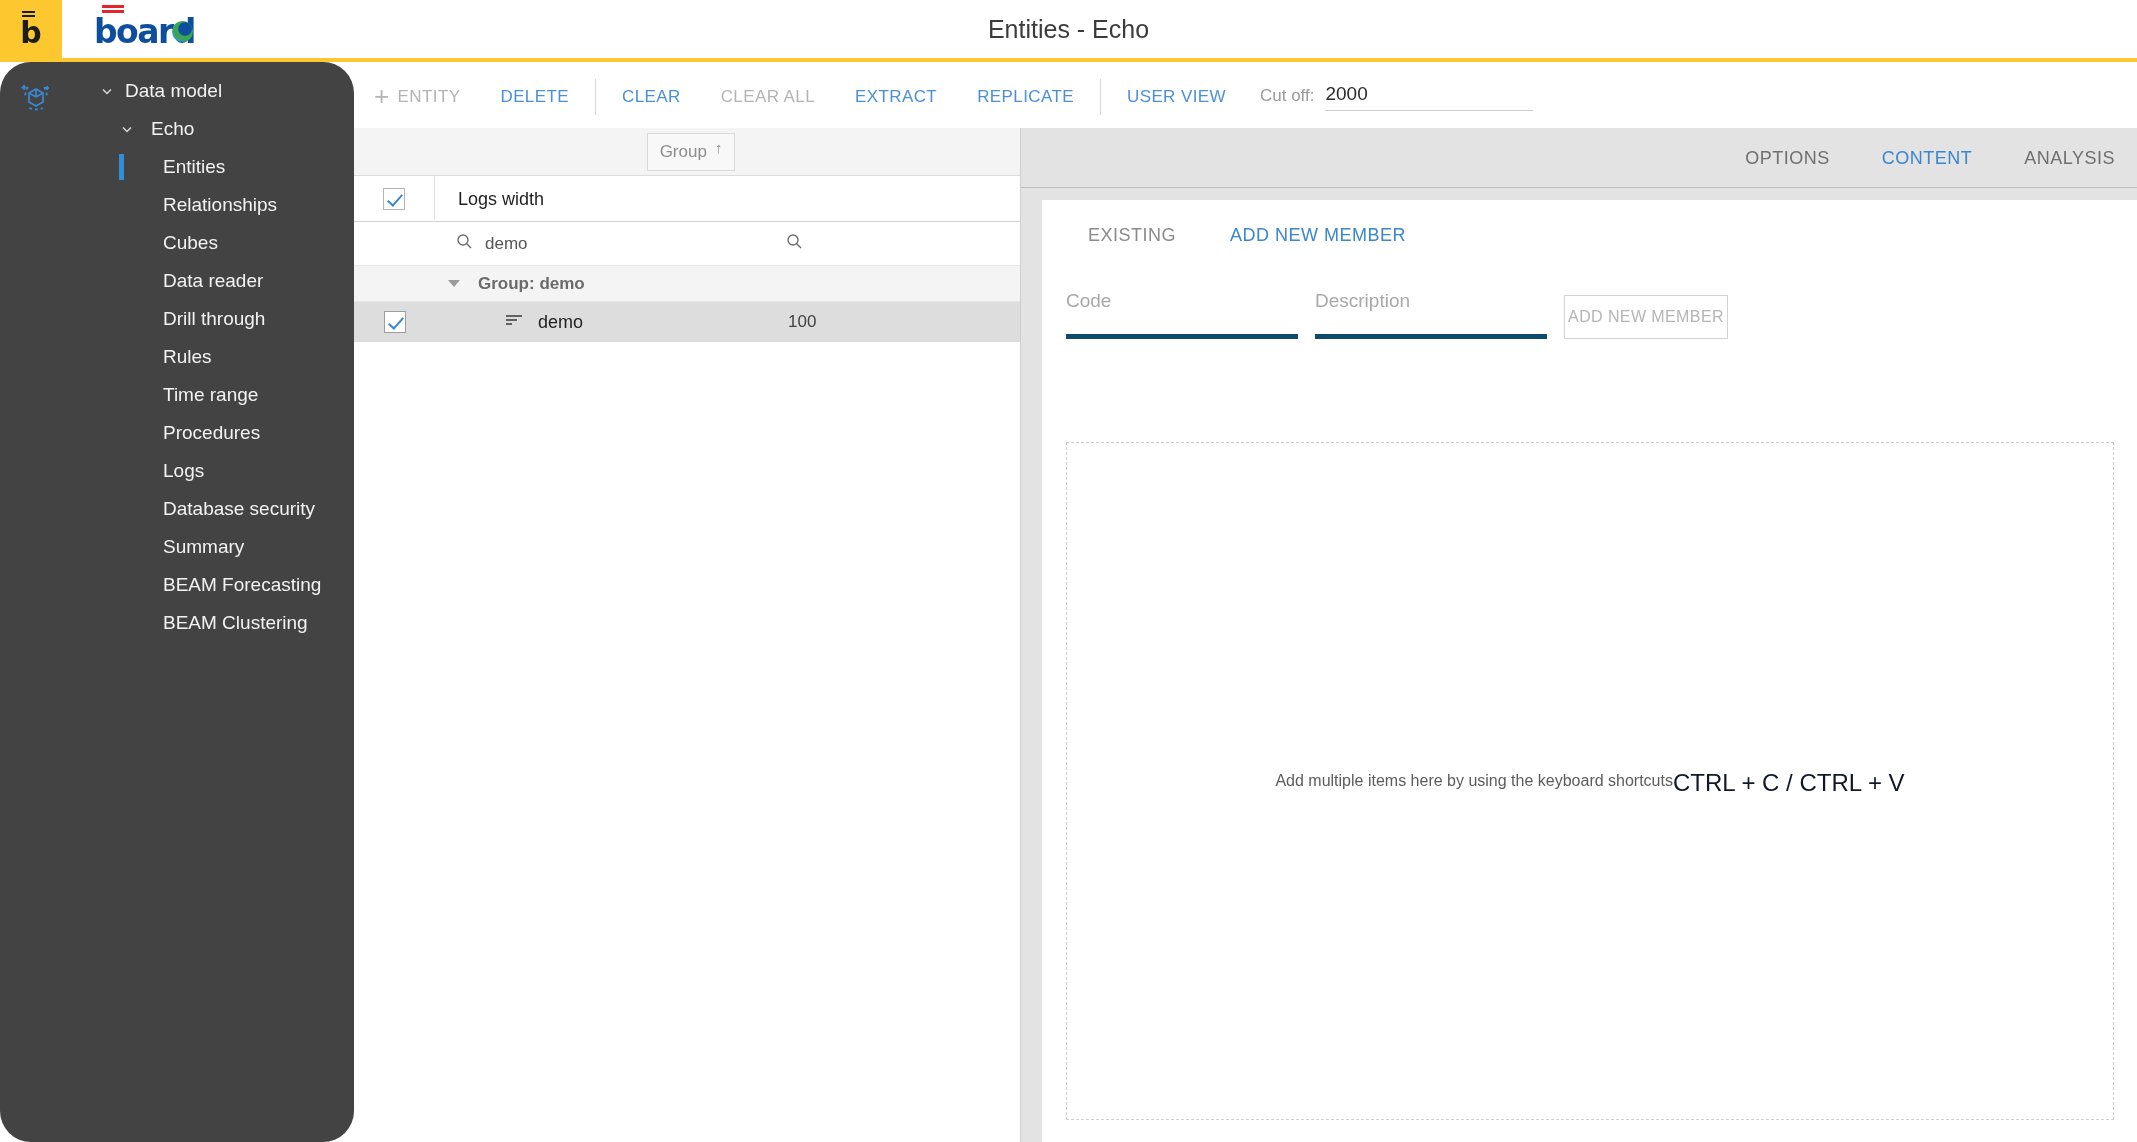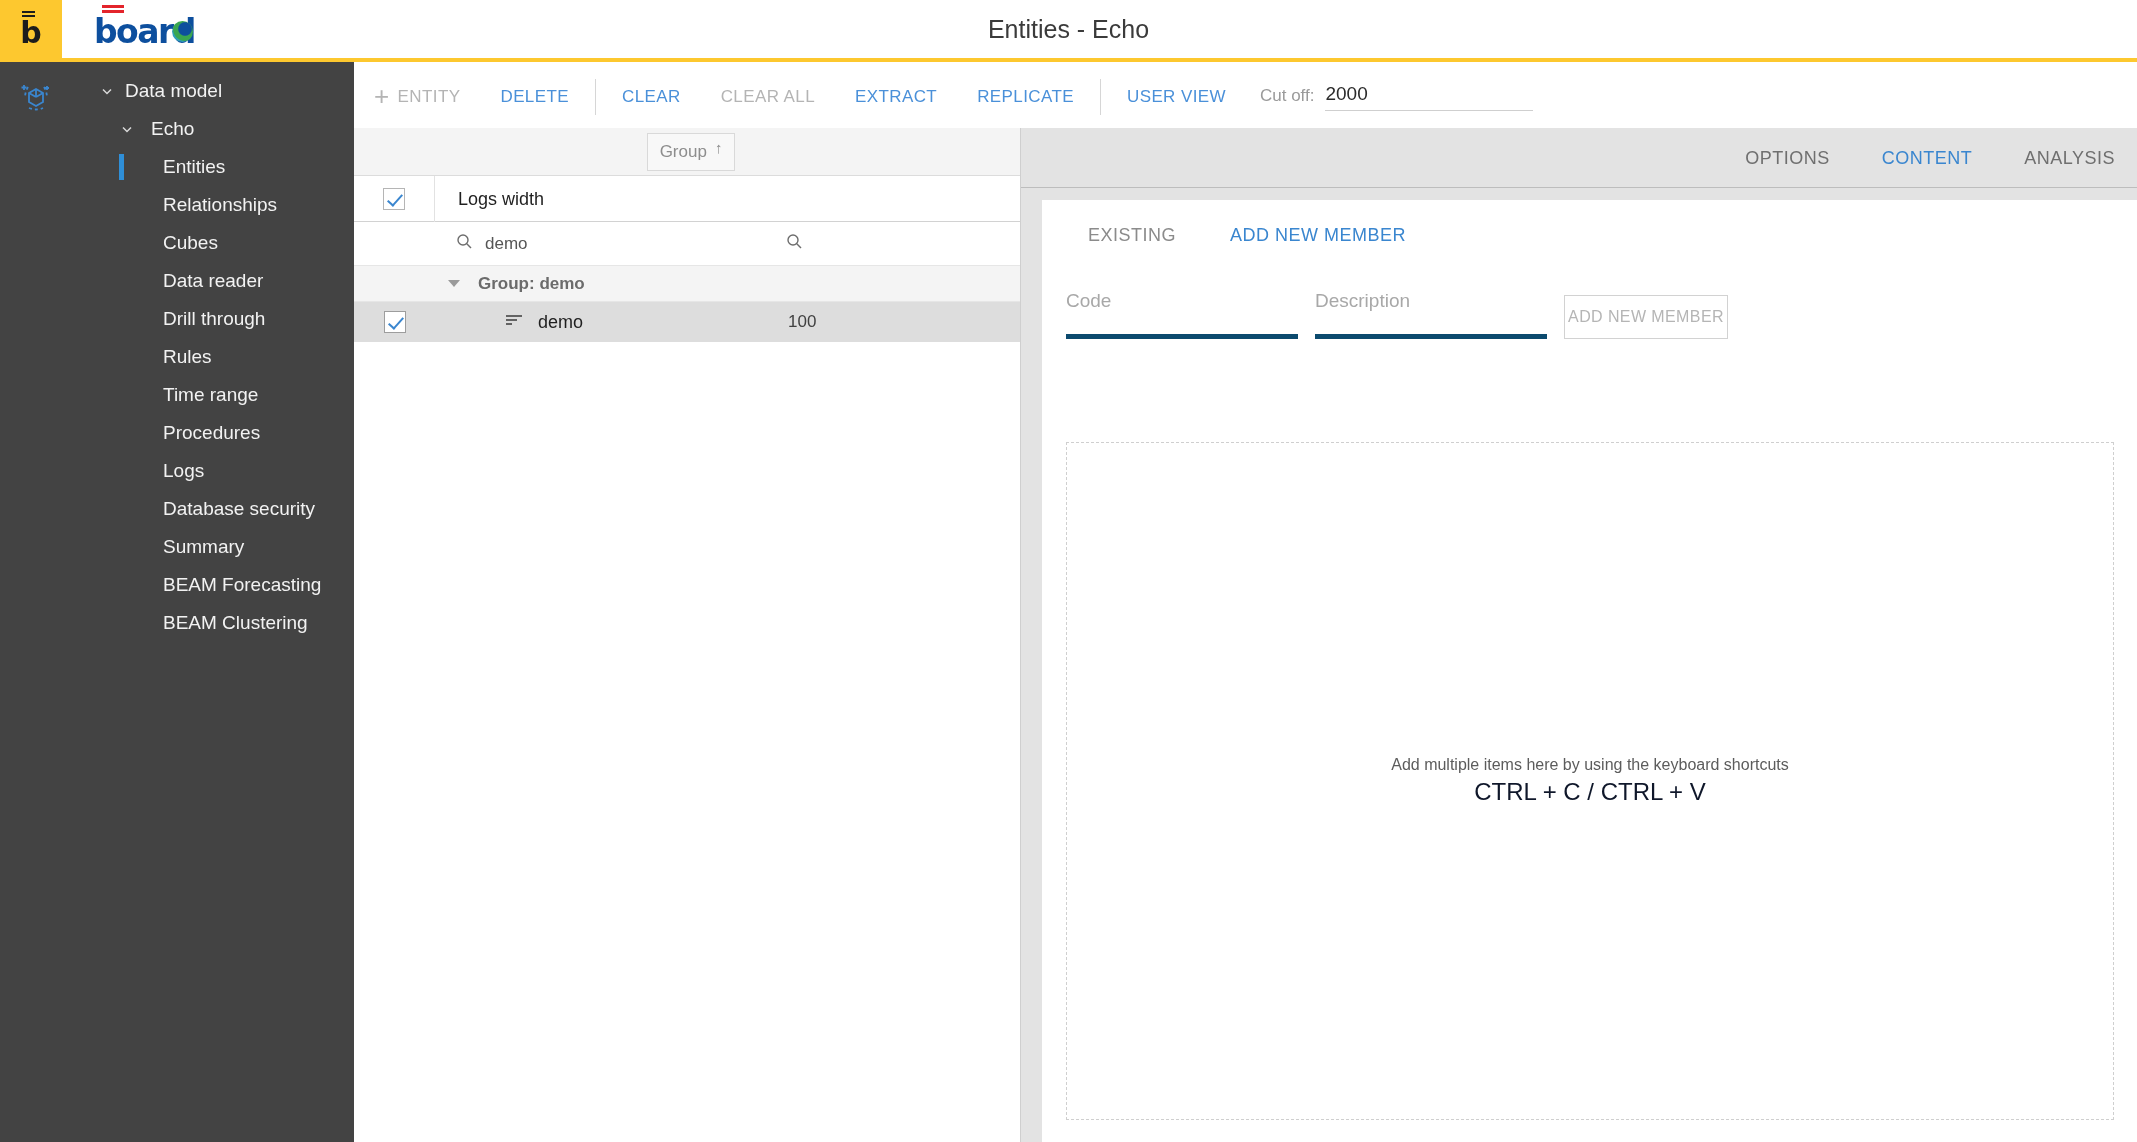--- a/index.html
+++ b/index.html
@@ -57,20 +57,21 @@
     width: 2137px; height: 58px;
     display: flex; align-items: center; justify-content: center;
     font-size: 25px; color: #3b3b3b; font-weight: 400;
   }
 
   
   .sidebar {
     position: absolute; left: 0; top: 62px;
     width: 354px; height: 1080px;
     background: #434343;
+    border-radius: 31px;
   }
   .sidebar-emblem {
     position: absolute; left: 16px; top: 16px;
     width: 40px; height: 40px;
   }
   .tree { position: absolute; left: 0; top: 10px; width: 354px; }
   .tree-row {
     display: flex; align-items: center;
     height: 38px; cursor: pointer; position: relative;
   }
@@ -254,21 +255,21 @@
     width: 164px; height: 44px;
     border: 1px solid #d2d2d2; background: #ffffff;
     color: #b5b5b5; font-size: 16px; letter-spacing: .4px;
     display: flex; align-items: center; justify-content: center;
     cursor: default;
   }
   .dropzone {
     position: absolute; left: 24px; top: 242px;
     width: 1048px; height: 678px;
     border: 1px dashed #cfcfcf;
-    display: flex; flex-direction: column;
+    display: flex; flex-direction: row;
     align-items: center; justify-content: center;
   }
   .dz-hint { font-size: 16px; color: #5c5c5c; }
   .dz-keys { font-size: 24px; color: #0f172a; margin-top: 4px; font-weight: 400; }
 </style>
 </head>
 <body>
 
 <div class="header">
   <div class="header-yellow">

